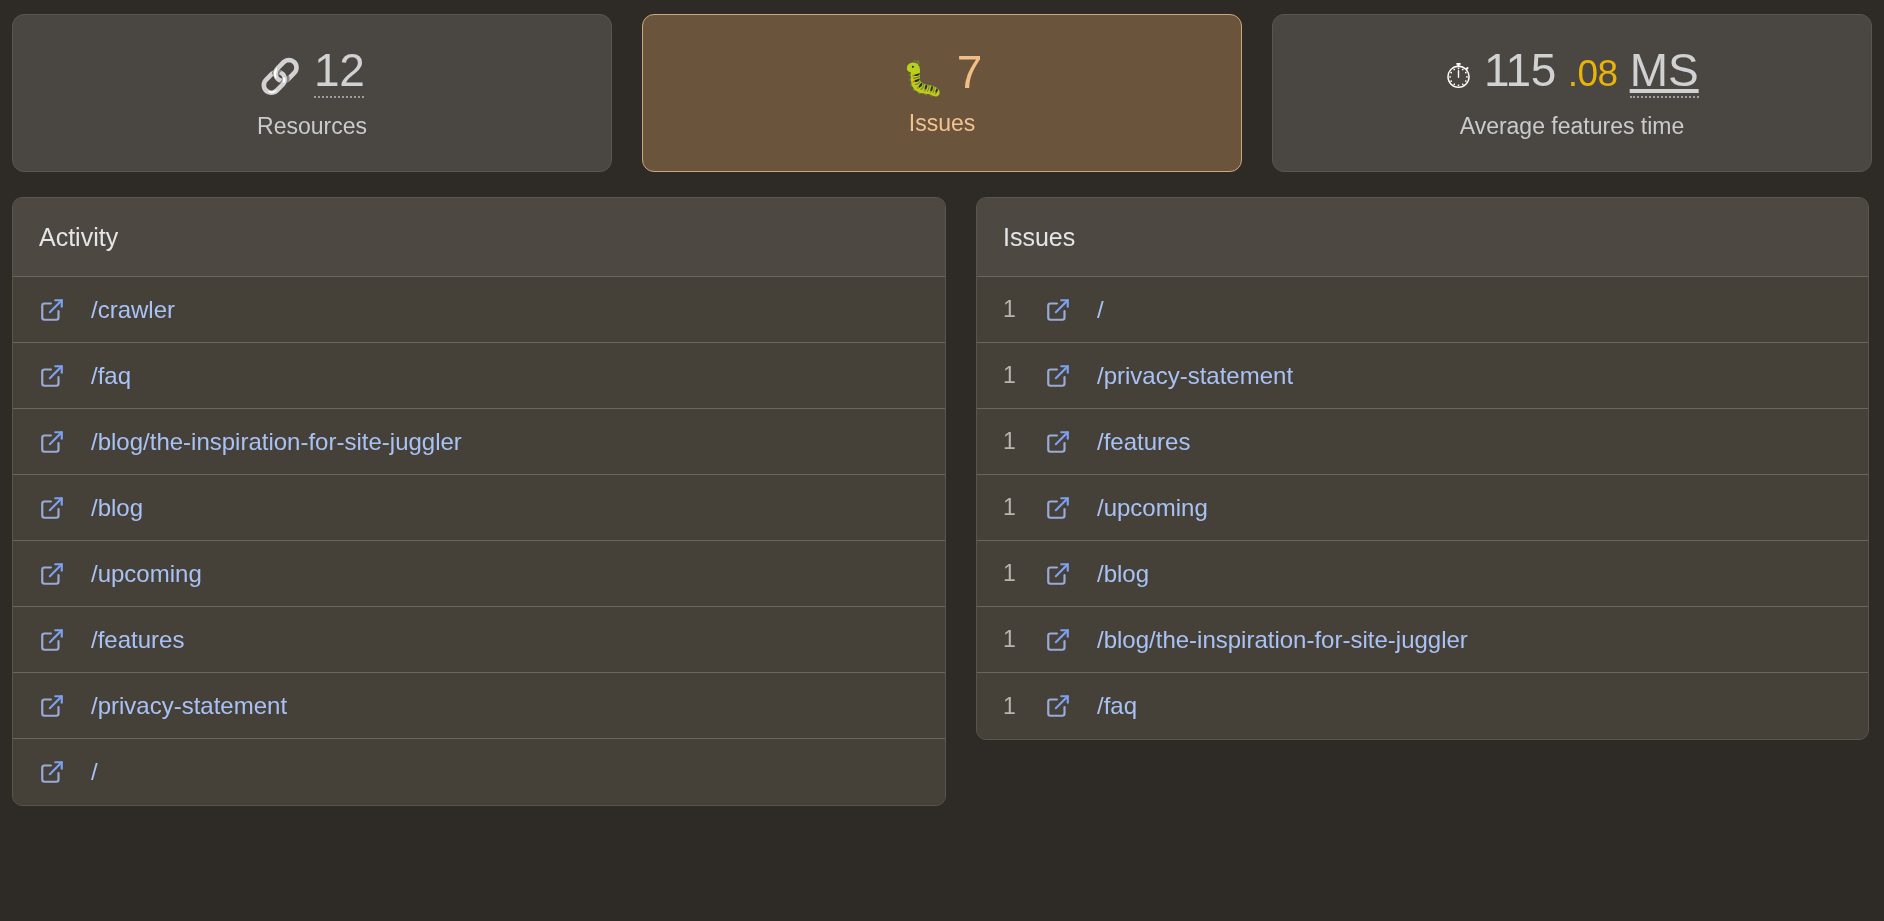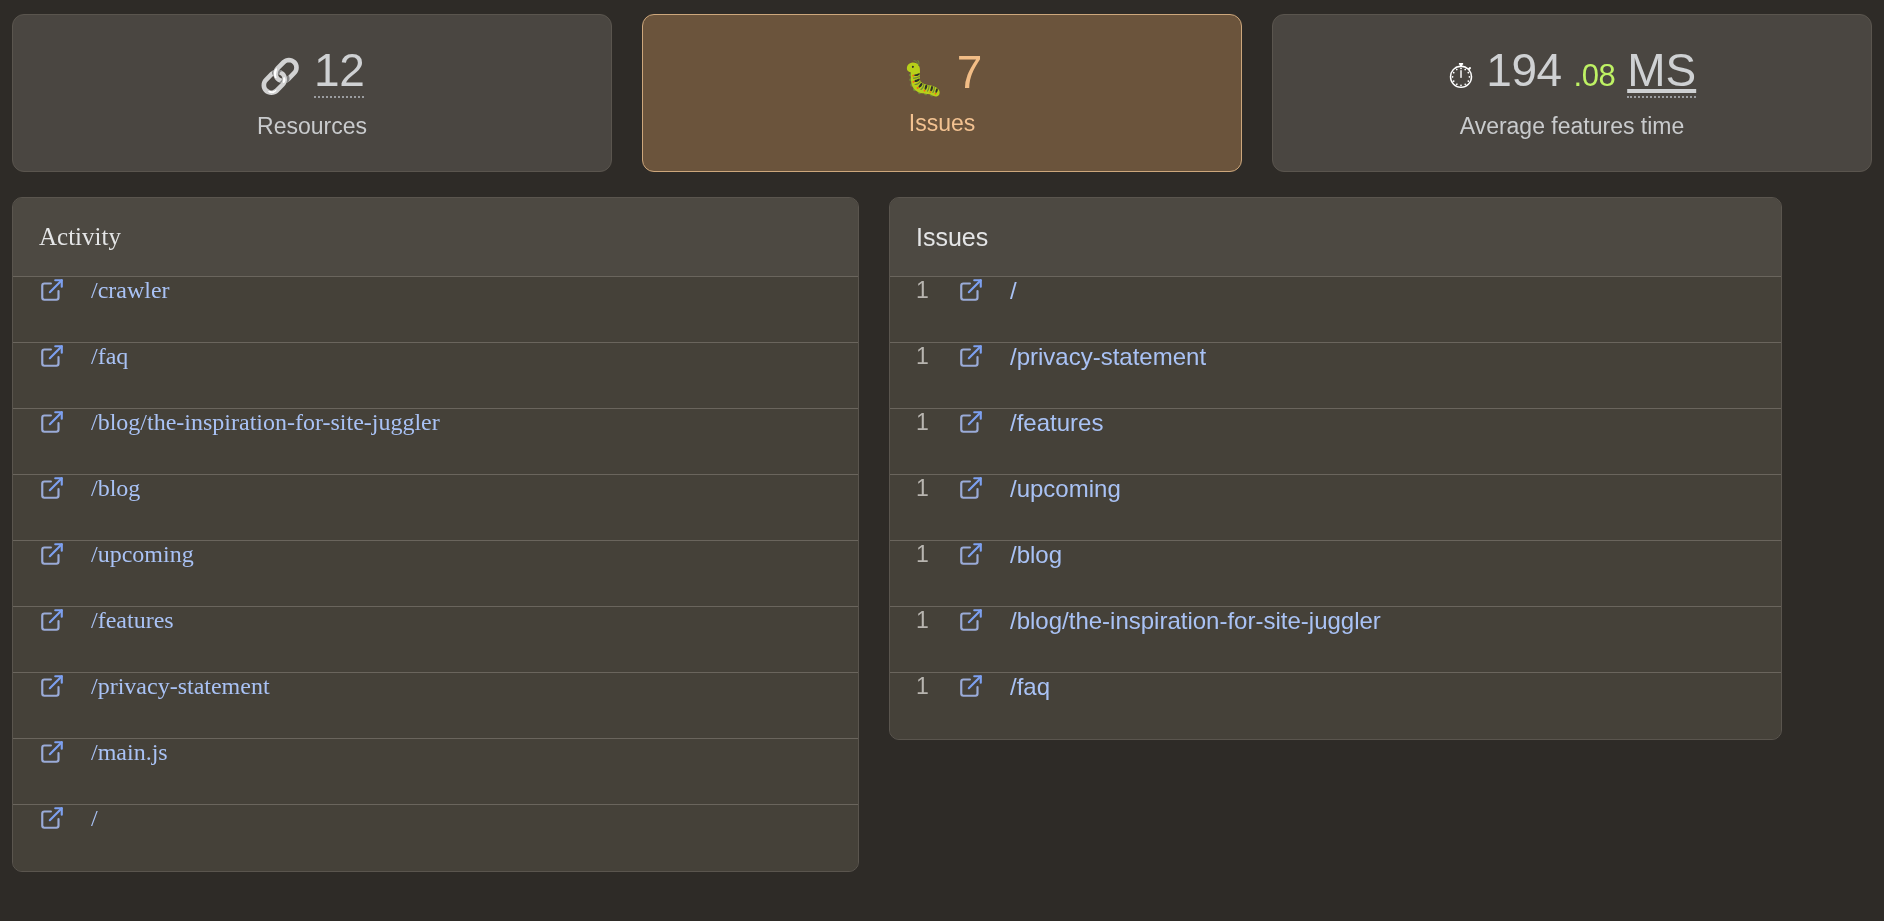--- a/index.html
+++ b/index.html
@@ -62,22 +62,22 @@
     line-height: 1;
     position: relative;
     top: 2px;
   }
   .stat-icon.grey-icon {
     filter: grayscale(1) brightness(1.25);
   }
 
   .num-main { letter-spacing: -0.5px; }
   .num-frac {
-    font-size: 31px;
-    color: #bef264;
+    font-size: 37px;
+    color: #eab308;
     letter-spacing: -0.5px;
   }
   .num-unit {
     border-bottom: 2px dotted #9b9da0;
     padding-bottom: 3px;
     text-decoration: underline;
   }
   .underdot {
     border-bottom: 2px dotted #9b9da0;
     padding-bottom: 3px;
@@ -96,39 +96,39 @@
     margin-top: 25px;
     align-items: flex-start;
   }
   .panel {
     border: 1px solid #5a554e;
     border-radius: 10px;
     background: #46423c;
     overflow: hidden;
     box-sizing: border-box;
   }
-  .panel-activity { width: 847px; font-family: Liberation Serif, serif; }
+  .panel-activity { width: 934px; }
   .panel-issues   { width: 893px; }
 
   .panel-header {
     height: 79px;
     display: flex;
     align-items: center;
     padding: 0 26px;
     background: #4d4942;
     font-size: 25px;
     color: #e4e5e6;
     border-bottom: 1px solid #6a655d;
     box-sizing: border-box;
   }
 
   .panel-row {
     height: 66px;
     display: flex;
-    align-items: flex-start;
+    align-items: center;
     padding: 0 26px;
     background: #454139;
     border-bottom: 1px solid #6a655d;
     box-sizing: border-box;
     font-size: 24px;
     color: #a9c2f5;
   }
   .panel-row:last-child { border-bottom: none; }
 
   .row-count {
@@ -172,21 +172,21 @@
       <div class="stat-value">
         <span class="stat-icon">🐛</span>
         <span class="num-main">7</span>
       </div>
       <div class="stat-label">Issues</div>
     </div>
 
     <div class="stat-card">
       <div class="stat-value">
         <span class="stat-icon grey-icon">⏱</span>
-        <span class="num-main">194</span>
+        <span class="num-main">115</span>
           <span class="num-frac">.08</span>
         <span class="num-unit">MS</span>
       </div>
       <div class="stat-label">Average features time</div>
     </div>
 
   </div>
 
   <div class="panels-row">
 
@@ -264,30 +264,20 @@
             <span class="row-label">/privacy-statement</span>
           </div>
           <div class="panel-row">
             <span class="ext-icon">
               <svg width="26" height="26" viewBox="0 0 24 24" fill="none" stroke="#9aabd8" stroke-width="2" stroke-linecap="round" stroke-linejoin="round">
                 <path d="M18 13v6a2 2 0 0 1-2 2H5a2 2 0 0 1-2-2V8a2 2 0 0 1 2-2h6"></path>
                 <polyline points="15 3 21 3 21 9" stroke="#7da0f0"></polyline>
                 <line x1="10" y1="14" x2="21" y2="3" stroke="#7da0f0"></line>
               </svg>
             </span>
-            <span class="row-label">/main.js</span>
-          </div>
-          <div class="panel-row">
-            <span class="ext-icon">
-              <svg width="26" height="26" viewBox="0 0 24 24" fill="none" stroke="#9aabd8" stroke-width="2" stroke-linecap="round" stroke-linejoin="round">
-                <path d="M18 13v6a2 2 0 0 1-2 2H5a2 2 0 0 1-2-2V8a2 2 0 0 1 2-2h6"></path>
-                <polyline points="15 3 21 3 21 9" stroke="#7da0f0"></polyline>
-                <line x1="10" y1="14" x2="21" y2="3" stroke="#7da0f0"></line>
-              </svg>
-            </span>
             <span class="row-label">/</span>
           </div>
         </div>
     </div>
 
     <div class="panel panel-issues">
       <div class="panel-header">Issues</div>
       <div id="issues-list">
           <div class="panel-row">
             <span class="row-count">1</span>

